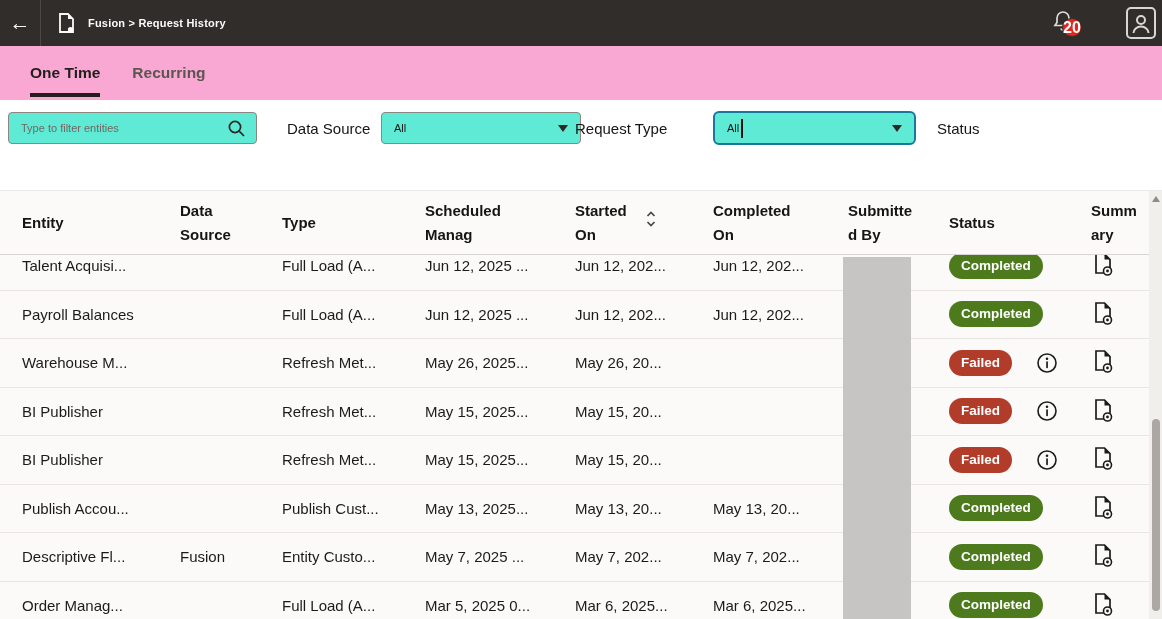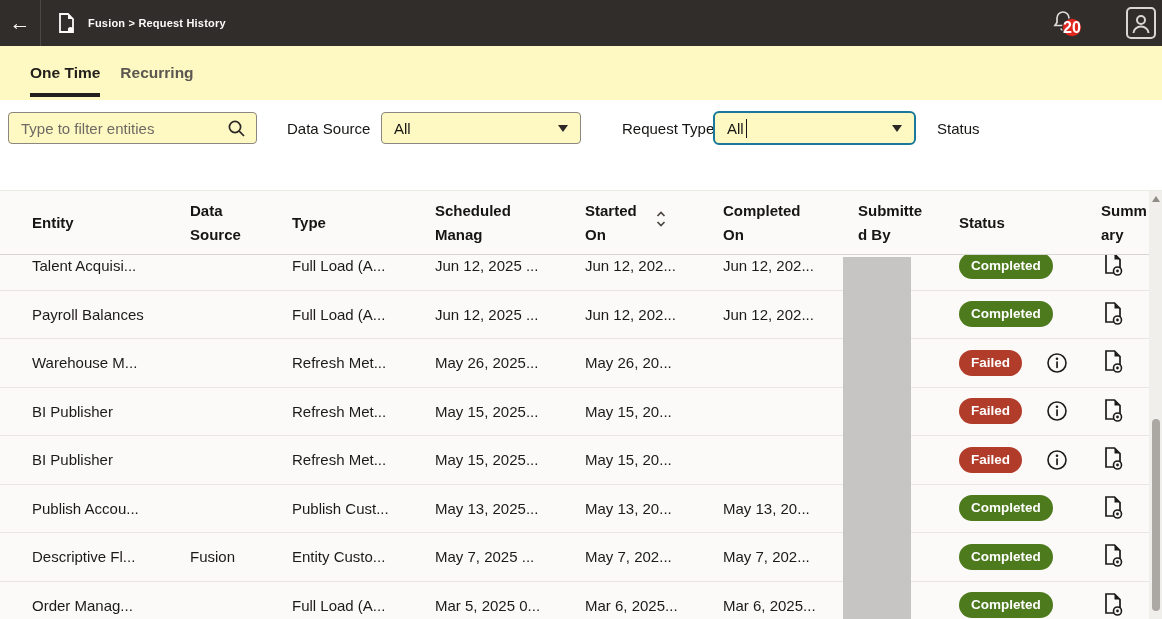--- a/index.html
+++ b/index.html
@@ -15,48 +15,48 @@
   .appbar-title { margin-left:12px; color:#fcfbfa; font-size:11px; font-weight:600; letter-spacing:.2px; }
   .appbar-right { margin-left:auto; display:flex; align-items:center; }
   .bell-wrap { position:relative; margin-right:52px; cursor:pointer; }
   .bell-badge { position:absolute; left:10px; top:9px; min-width:19px; height:19px; border-radius:10px;
     background:#e0261f; color:#fff; font-size:16px; font-weight:700; display:flex; align-items:center;
     justify-content:center; border:1.5px solid #312d2a; }
   .avatar-btn { width:30px; height:32px; border:2px solid #d9d7d4; border-radius:5px; margin-right:6px;
     display:flex; align-items:center; justify-content:center; cursor:pointer; }
 
   
-  .tabs { height:54px; display:flex; align-items:stretch; padding-left:30px; gap:20px; background:#fef9c3; }
+  .tabs { height:54px; display:flex; align-items:stretch; padding-left:30px; gap:32px; background:#f9a8d4; }
   .tab { display:flex; align-items:center; font-size:15.5px; font-weight:600; color:#5b564f;
     position:relative; cursor:pointer; }
   .tab.active { color:#211e1b; }
   .tab.active::after { content:""; position:absolute; left:0; right:0; bottom:3px; height:4px; background:#211e1b; }
 
   
   .filters { position:relative; height:90px; background:#fff; }
-  .ctrl { position:absolute; height:32px; border:1px solid #8b867f; border-radius:4px; background:#fef9c3;
-    display:flex; align-items:center; font-size:15px; }
+  .ctrl { position:absolute; height:32px; border:1px solid #8b867f; border-radius:4px; background:#5eead4;
+    display:flex; align-items:center; font-size:11px; }
   .ctrl input { border:none; outline:none; flex:1; font:inherit; padding:0 4px 0 12px; color:#161513;
     background:transparent; min-width:0; }
   .ctrl input::placeholder { color:#6e6963; opacity:1; }
   .ctrl .mag { margin-right:10px; display:flex; }
   .dd { cursor:pointer; }
   .dd .dd-value { padding-left:12px; color:#161513; }
   .dd .caret { margin-left:auto; margin-right:12px; width:0; height:0;
     border-left:5.5px solid transparent; border-right:5.5px solid transparent; border-top:7px solid #2b2825; }
   .dd.focused { border:2px solid #19789b; border-radius:6px; height:34px; }
   .text-caret { width:1.5px; height:19px; background:#161513; margin-left:2px; }
   .flabel { position:absolute; font-size:15px; color:#161513; white-space:nowrap; }
   .icon-btn { position:absolute; border:1px solid #8b867f; border-radius:6px; background:#fff;
     display:flex; align-items:center; justify-content:center; cursor:pointer; }
 
   
   .table-section { position:relative; height:429px; background:#fbfaf8; border-top:1px solid #eceae6; }
   .grid { display:grid; grid-template-columns:158px 102px 143px 150px 138px 135px 101px 142px 1fr;
-    padding-left:32px; align-items:center; }
+    padding-left:22px; align-items:center; }
   .thead { height:64px; border-bottom:1px solid #d9d6d2; font-weight:700; font-size:15px; }
   .thead .th { line-height:1.55; cursor:pointer; }
   .th-flex { display:flex; align-items:center; gap:10px; }
   .w55{display:inline-block;width:55px;} .w80{display:inline-block;width:82px;}
   .w60{display:inline-block;width:60px;} .w85{display:inline-block;width:88px;}
   .wbreak72{display:inline-block;width:72px;word-break:break-all;}
   .wbreak46{display:inline-block;width:46px;word-break:break-all;}
   .tbody { position:relative; height:364px; overflow:hidden; }
   .rows-shift { margin-top:-13px; }
   .trow { height:48.5px; border-bottom:1px solid #e9e6e2; font-size:15px; cursor:pointer; }
@@ -122,21 +122,21 @@
         <circle cx="8" cy="8" r="5.6" fill="none" stroke="#2b2825" stroke-width="1.7"></circle>
         <line x1="12.2" y1="12.2" x2="17" y2="17" stroke="#2b2825" stroke-width="1.7"></line>
       </svg>
     </span>
   </div>
   <span class="flabel" style="left:287px; top:20px;">Data Source</span>
   <div class="ctrl dd" style="left:381px; top:12px; width:200px;">
     <span class="dd-value">All</span>
     <span class="caret"></span>
   </div>
-  <span class="flabel" style="left:622px; top:20px;">Request Type</span>
+  <span class="flabel" style="left:575px; top:20px;">Request Type</span>
   <div class="ctrl dd focused" style="left:713px; top:11px; width:203px;">
     <span class="dd-value">All</span>
     <span class="text-caret"></span>
     <span class="caret"></span>
   </div>
   <span class="flabel" style="left:937px; top:20px;">Status</span>
 
   <div class="ctrl dd" style="left:8px; top:145px; width:187px; top:145px;">
     <span class="dd-value">All</span>
     <span class="caret"></span>

